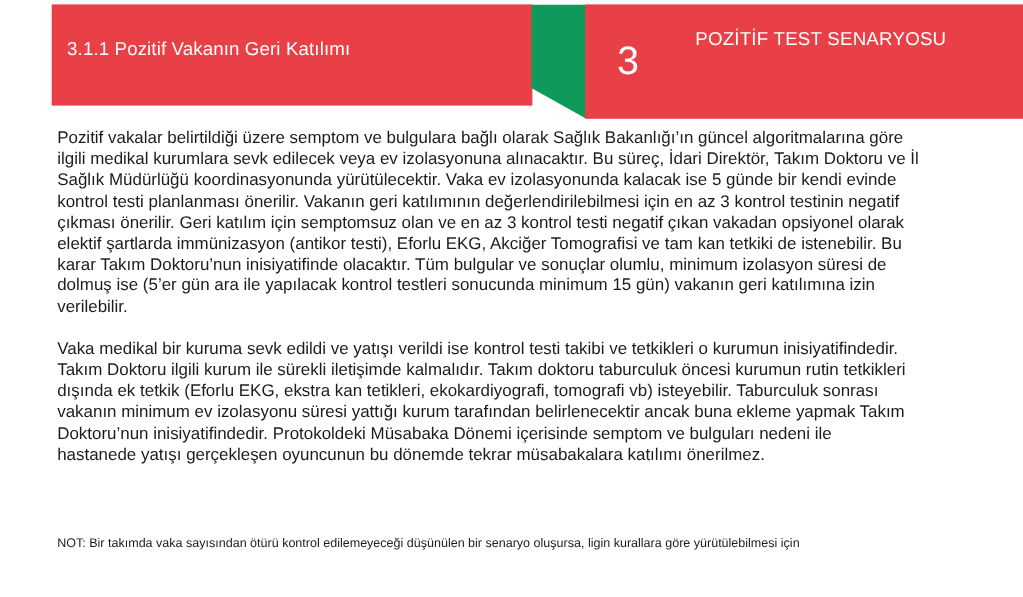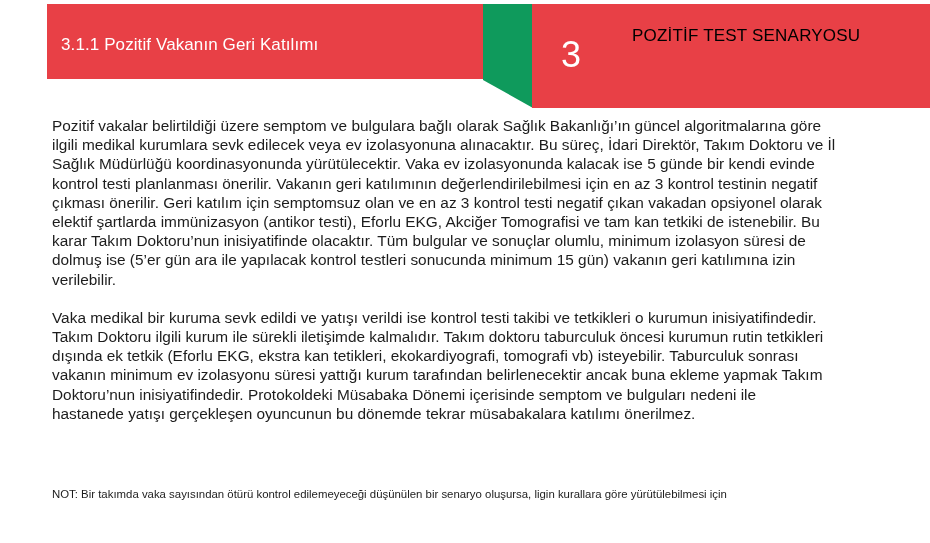--- a/index.html
+++ b/index.html
@@ -1,40 +1,40 @@
 <!DOCTYPE html>
 <html><head>
 <meta charset="utf-8">
 <style>
   html, body { margin: 0; padding: 0; }
   body {
     width: 930px; height: 543px; background: #ffffff; position: relative; overflow: hidden;
     font-family: "Liberation Sans", "DejaVu Sans", sans-serif; color: #1c1c1c;
   }
   .banner-left {
-    position: absolute; left: 47px; top: 4px; width: 437px; height: 75px;
+    position: absolute; left: 47px; top: 4px; width: 437px; height: 92px;
     background: #e84046;
   }
   .banner-left .title {
     position: absolute; left: 14px; top: 31px; font-size: 17px; color: #ffffff;
     white-space: nowrap; letter-spacing: 0.1px;
   }
   .ribbon {
     position: absolute; left: 483px; top: 4px; width: 50px; height: 104px;
   }
   .ribbon svg { display: block; }
   .banner-right {
     position: absolute; left: 532px; top: 4px; width: 398px; height: 104px;
     background: #e84046;
   }
   .chapter-num {
     position: absolute; left: 29px; top: 33px; font-size: 36px; color: #ffffff; line-height: 1;
   }
   .chapter-title {
-    position: absolute; left: 100px; top: 22px; font-size: 17px; color: #000000;
+    position: absolute; left: 100px; top: 22px; font-size: 17px; color: #ffffff;
     white-space: nowrap; letter-spacing: 0.2px;
   }
   .content {
     position: absolute; left: 52px; top: 116px; width: 880px;
     font-size: 15.4px; line-height: 19.2px; color: #1c1c1c;
   }
   .content p { margin: 0; white-space: nowrap; }
   .para { margin-bottom: 19px; }
   .note {
     position: absolute; left: 52px; top: 487px; font-size: 11.4px; line-height: 15.5px; color: #1c1c1c;

